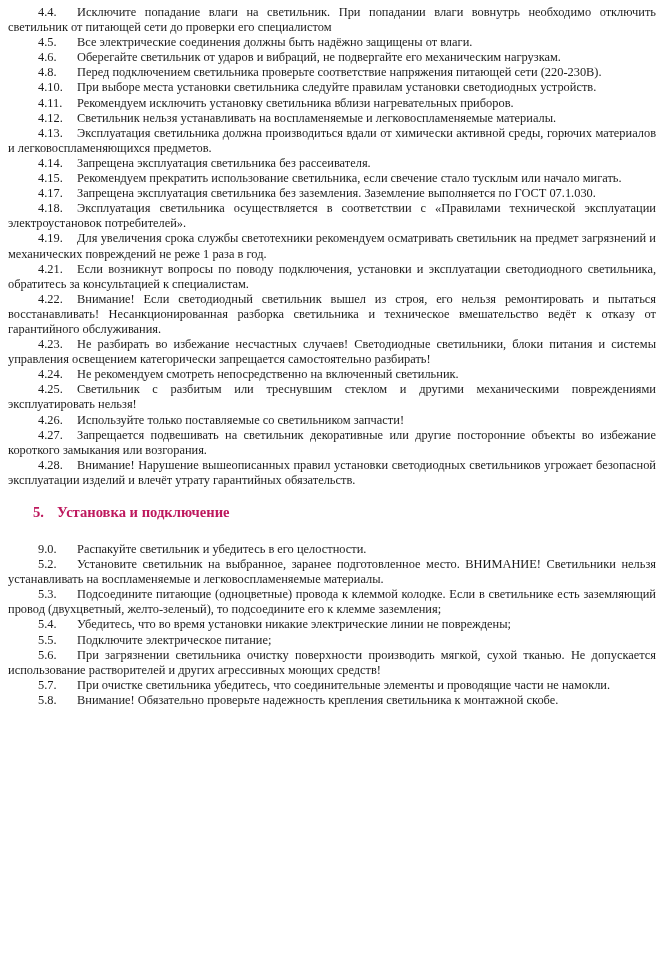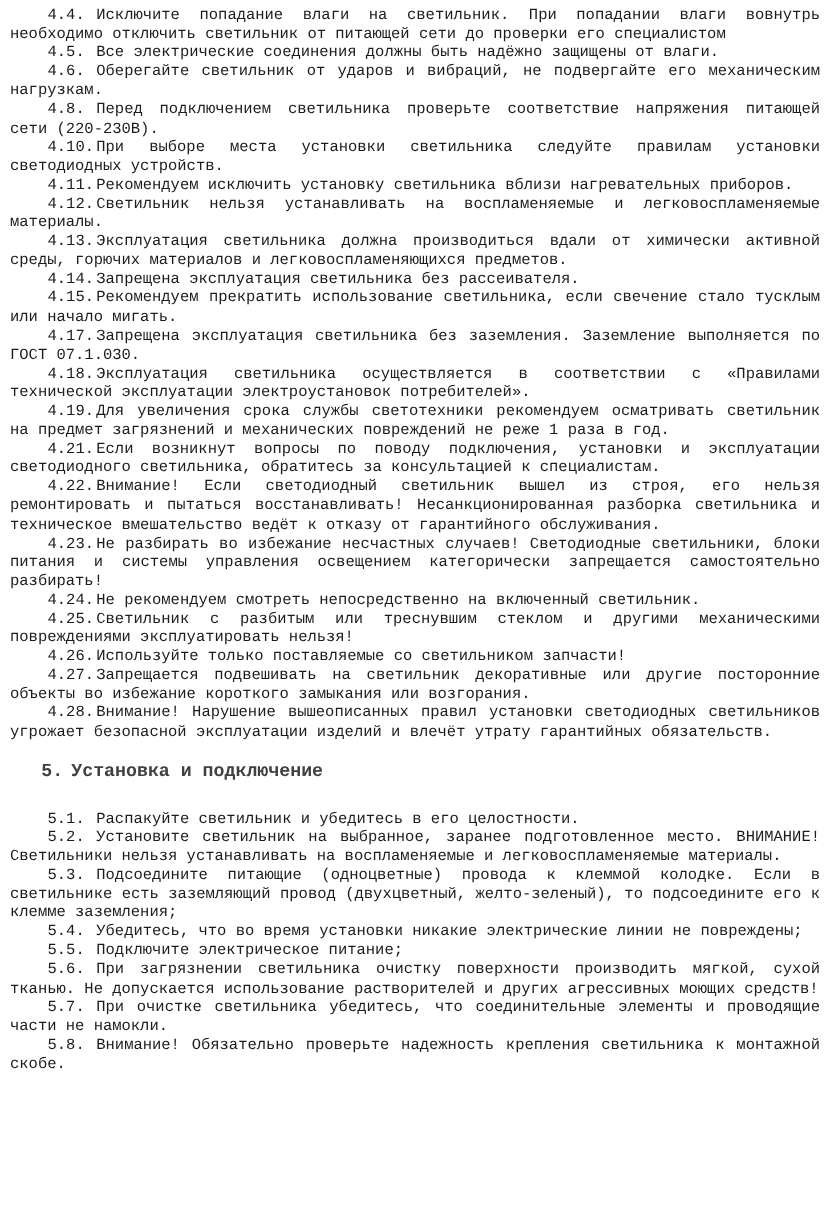--- a/index.html
+++ b/index.html
@@ -7,41 +7,41 @@
     padding: 0;
     background: #ffffff;
   }
   .page {
     position: relative;
     width: 663px;
     height: 970px;
     box-sizing: border-box;
     background: #ffffff;
     color: #1c1c1c;
-    font-family: Liberation Mono, monospace;
+    font-family: Liberation Serif, serif;
     font-size: 12.4px;
     line-height: 15.1px;
     padding: 5px 7px 0 8px;
     overflow: hidden;
   }
   .para-list p.para {
     margin: 0;
     text-align: justify;
     text-indent: 30px;
   }
   .para .num {
     display: inline-block;
     width: 39px;
     text-indent: 0;
   }
   h2.section-heading {
     font-size: 14.6px;
     line-height: 18px;
     font-weight: bold;
-    color: #404040;
+    color: #be185d;
     margin: 15px 0 21px 25px;
     text-indent: 0;
   }
   h2.section-heading .h-num {
     display: inline-block;
     width: 24px;
   }
 </style>
 </head>
 <body>
@@ -70,21 +70,21 @@
       <p class="para"><span class="num">4.26.</span><span class="txt">Используйте только поставляемые со светильником запчасти!</span></p>
       <p class="para"><span class="num">4.27.</span><span class="txt">Запрещается подвешивать на светильник декоративные или другие посторонние объекты во избежание короткого замыкания или возгорания.</span></p>
       <p class="para"><span class="num">4.28.</span><span class="txt">Внимание! Нарушение вышеописанных правил установки светодиодных светильников угрожает безопасной эксплуатации изделий и влечёт утрату гарантийных обязательств.</span></p>
     </div>
 
   <h2 class="section-heading">
     <span class="h-num">5.</span><span class="h-text">Установка и подключение</span>
   </h2>
 
   <div class="para-list">
-      <p class="para"><span class="num">5.1.</span><span class="txt">Распакуйте светильник и убедитесь в его целостности.</span></p>
+      <p class="para"><span class="num">9.0.</span><span class="txt">Распакуйте светильник и убедитесь в его целостности.</span></p>
       <p class="para"><span class="num">5.2.</span><span class="txt">Установите светильник на выбранное, заранее подготовленное место. ВНИМАНИЕ! Светильники нельзя устанавливать на воспламеняемые и легковоспламеняемые материалы.</span></p>
       <p class="para"><span class="num">5.3.</span><span class="txt">Подсоедините питающие (одноцветные) провода к клеммой колодке. Если в светильнике есть заземляющий провод (двухцветный, желто-зеленый), то подсоедините его к клемме заземления;</span></p>
       <p class="para"><span class="num">5.4.</span><span class="txt">Убедитесь, что во время установки никакие электрические линии не повреждены;</span></p>
       <p class="para"><span class="num">5.5.</span><span class="txt">Подключите электрическое питание;</span></p>
       <p class="para"><span class="num">5.6.</span><span class="txt">При загрязнении светильника очистку поверхности производить мягкой, сухой тканью. Не допускается использование растворителей и других агрессивных моющих средств!</span></p>
       <p class="para"><span class="num">5.7.</span><span class="txt">При очистке светильника убедитесь, что соединительные элементы и проводящие части не намокли.</span></p>
       <p class="para"><span class="num">5.8.</span><span class="txt">Внимание! Обязательно проверьте надежность крепления светильника к монтажной скобе.</span></p>
     </div>
 
 </div>

